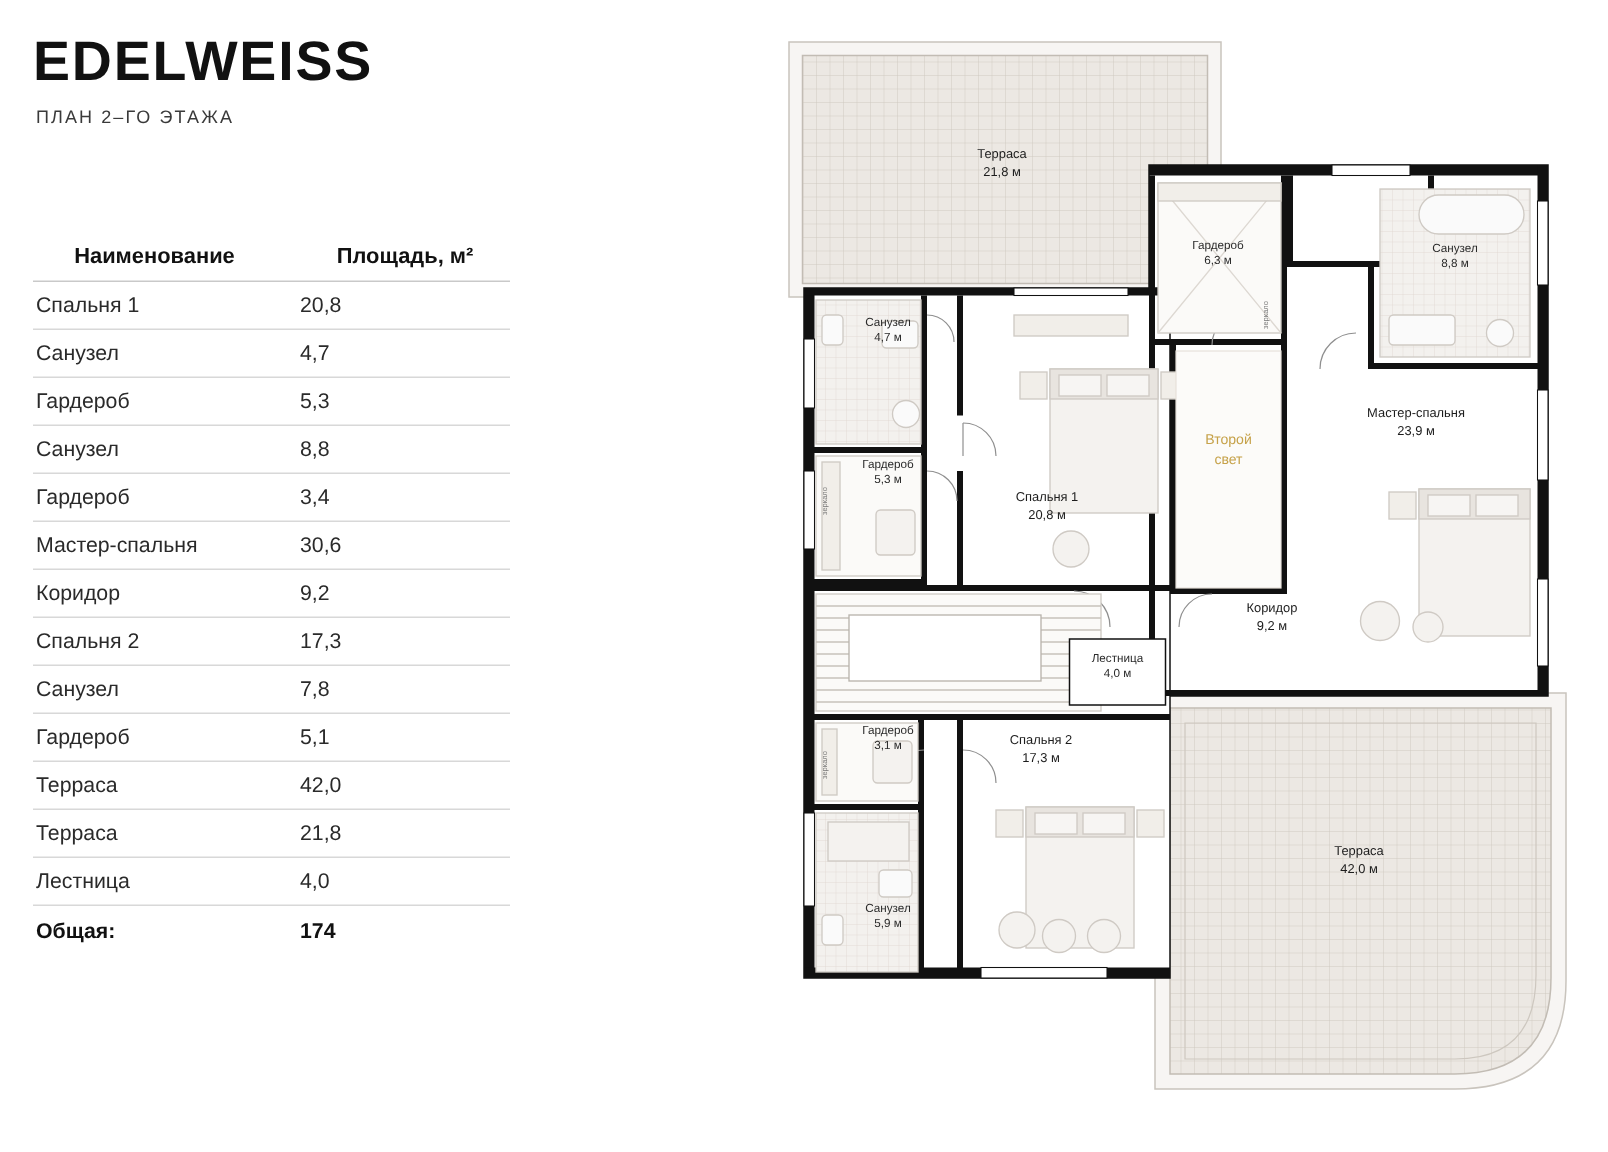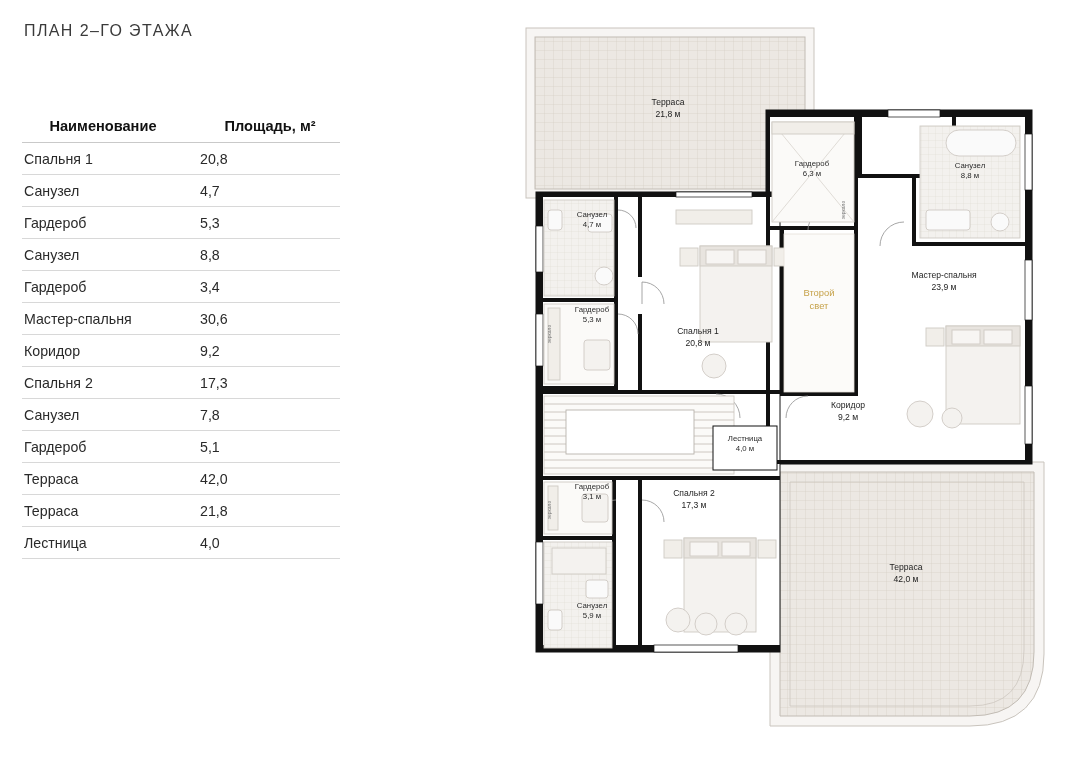--- a/index.html
+++ b/index.html
@@ -25,21 +25,21 @@
   }
   .brand-title {
     font-size: 37px;
     font-weight: bold;
     letter-spacing: 1.2px;
     line-height: 1.05;
     margin: 0 0 10px 0;
     color: #111;
   }
   .brand-subtitle {
-    font-size: 16px;
+    font-size: 12px;
     letter-spacing: 1.4px;
     color: #3a3a3a;
     margin: 0 0 78px 2px;
   }
 
   table.area-table {
     border-collapse: collapse;
     width: 318px;
     font-size: 14.2px;
   }
@@ -101,20 +101,21 @@
     font-family: "Liberation Sans", sans-serif;
     font-size: 5px;
     fill: #777;
     text-anchor: middle;
   }
 </style>
 </head>
 <body>
 
 <div class="left-panel">
+  <h1 class="brand-title">EDELWEISS</h1>
   <div class="brand-subtitle">ПЛАН 2–ГО ЭТАЖА</div>
 
   <table class="area-table">
     <thead>
       <tr>
         <th>Наименование</th>
         <th class="col-area">Площадь, м²</th>
       </tr>
     </thead>
     <tbody>
@@ -162,20 +163,24 @@
         <td>Терраса</td>
         <td class="col-area">42,0</td>
       </tr>
       <tr>
         <td>Терраса</td>
         <td class="col-area">21,8</td>
       </tr>
       <tr>
         <td>Лестница</td>
         <td class="col-area">4,0</td>
+      </tr>
+      <tr class="total">
+        <td>Общая:</td>
+        <td class="col-area">174</td>
       </tr>
     </tbody>
   </table>
 </div>
 
 <div class="plan">
 <svg width="552" height="740" viewBox="0 0 552 740" xmlns="http://www.w3.org/2000/svg">
   <defs>
 
     <pattern id="tile" width="9" height="9" patternUnits="userSpaceOnUse">

